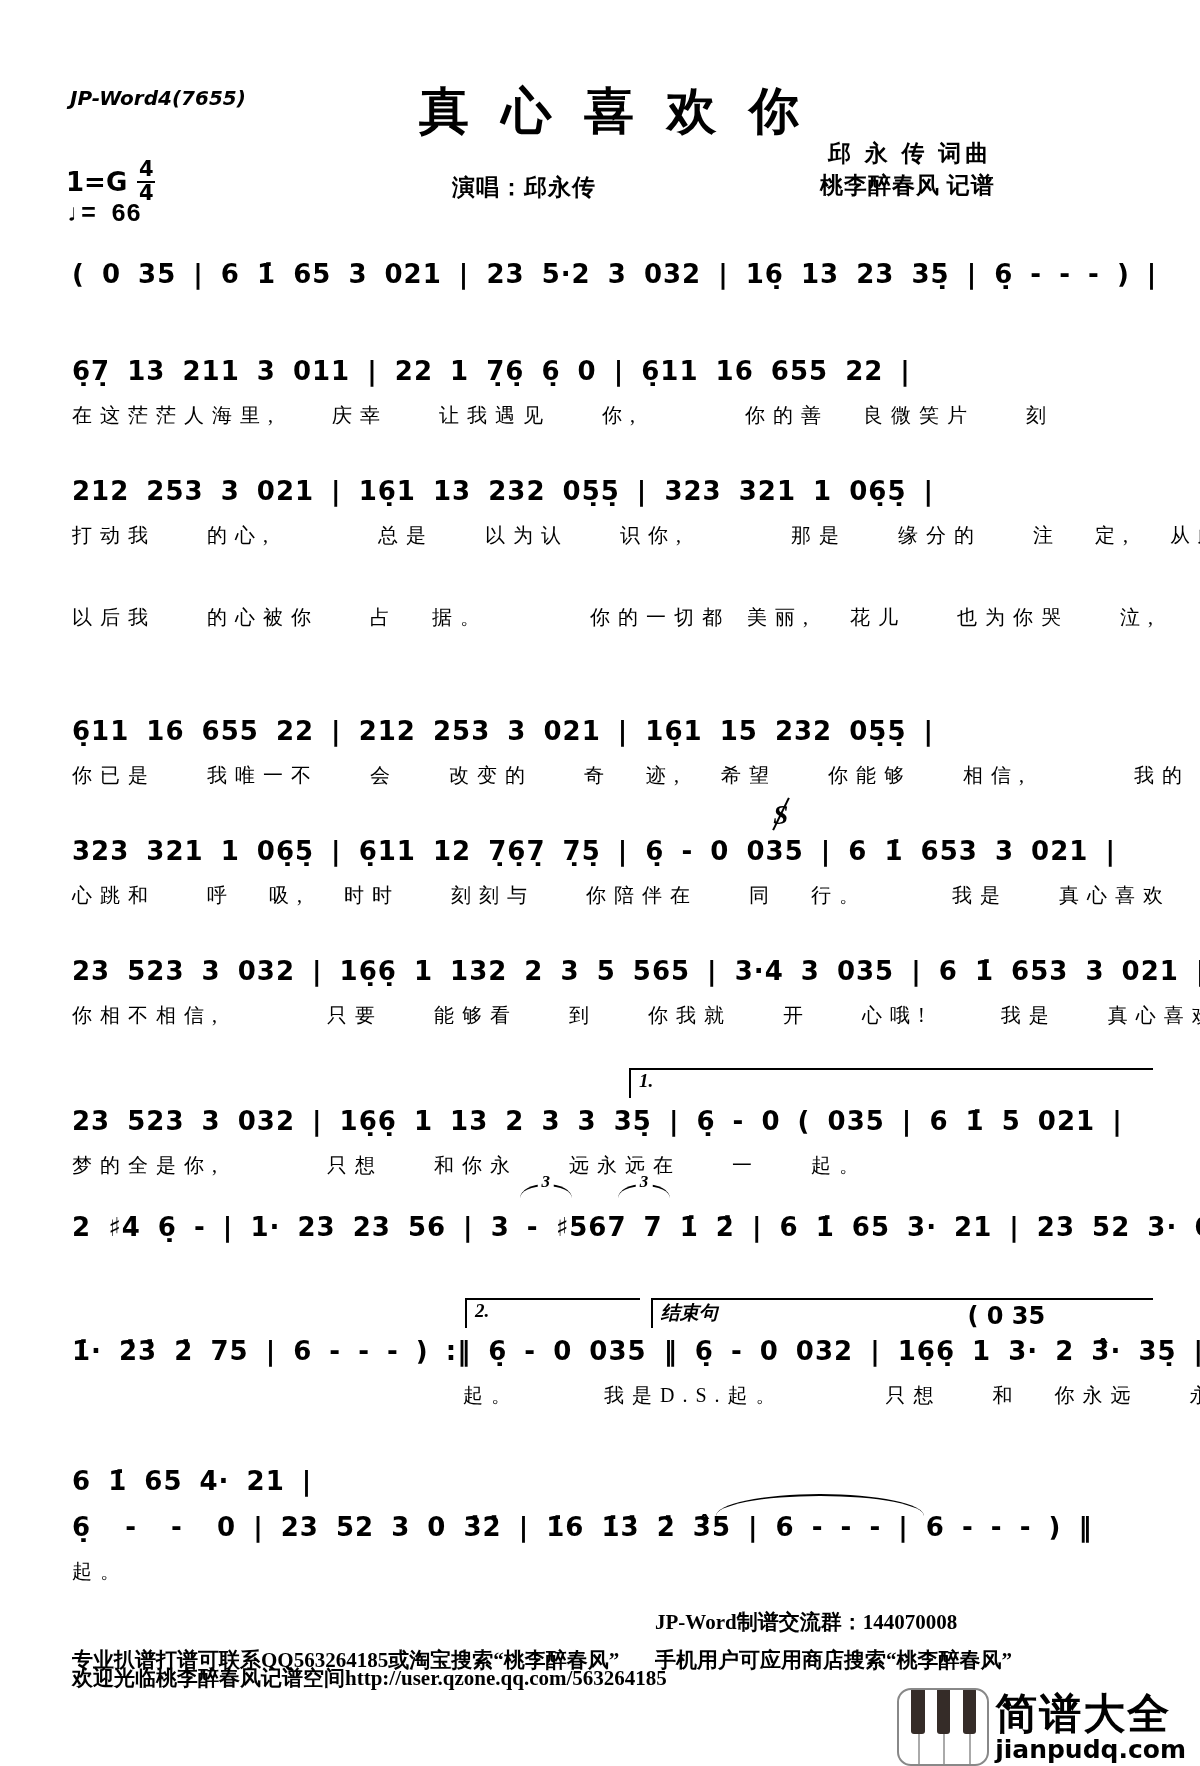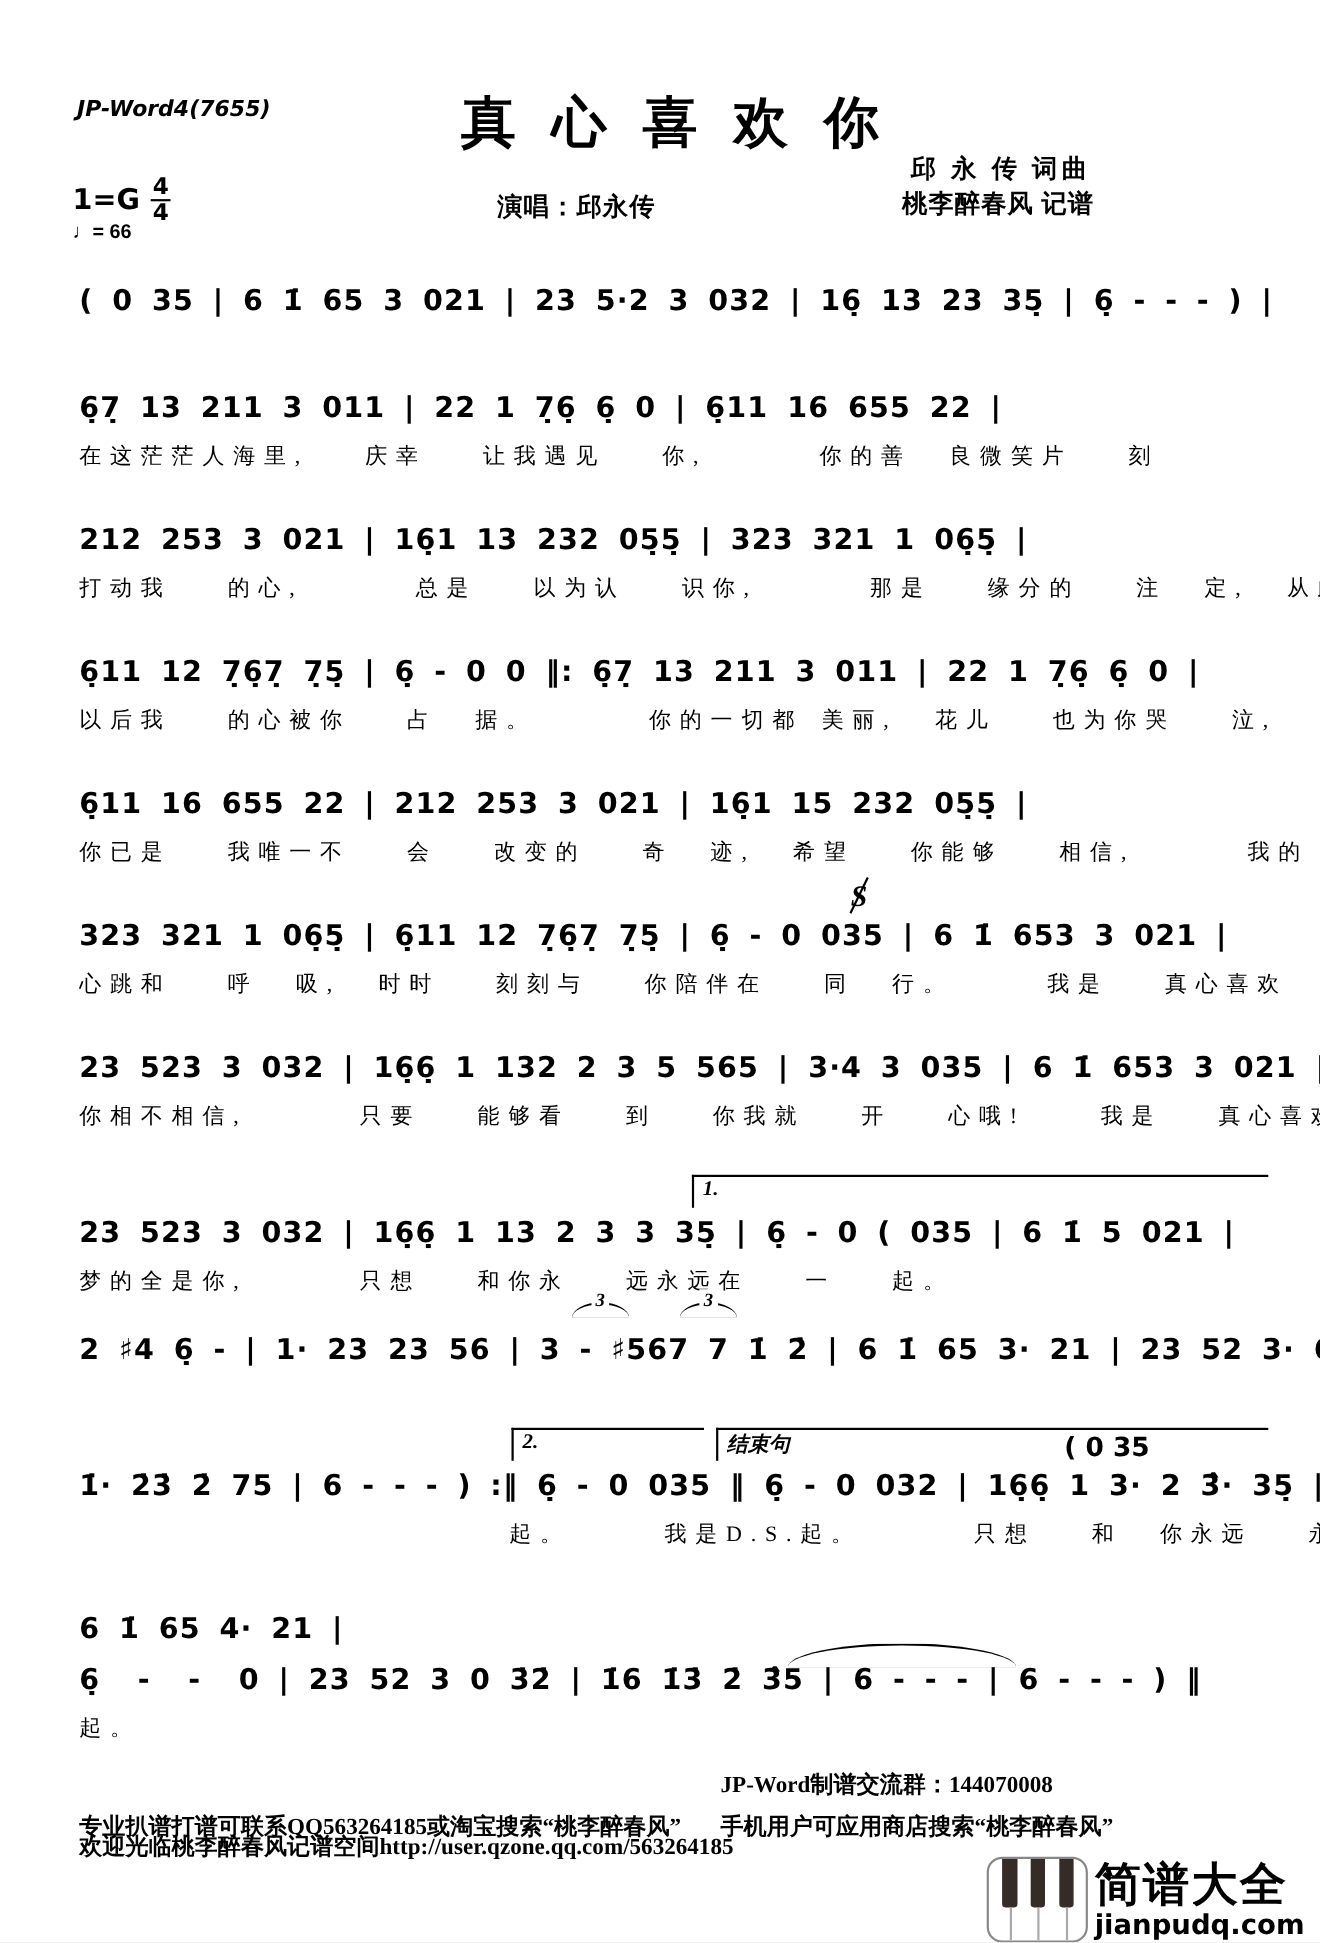--- a/index.html
+++ b/index.html
@@ -12,22 +12,22 @@
   .title{position:absolute;left:0;right:0;top:78px;margin:0;text-align:center;
          font-size:50px;font-weight:bold;letter-spacing:10px;font-family:"Liberation Serif",serif;padding-left:28px;}
   .credit1{position:absolute;left:828px;top:138px;font-size:23px;font-weight:bold;letter-spacing:4px;}
   .credit2{position:absolute;left:820px;top:170px;font-size:23px;font-weight:bold;letter-spacing:1px;}
   .performer{position:absolute;left:452px;top:172px;font-size:23px;font-weight:bold;letter-spacing:1px;text-align:right;}
   .keyline{position:absolute;left:66px;top:160px;font-family:"DejaVu Sans",sans-serif;
            font-weight:bold;font-size:26px;display:flex;align-items:center;}
   .ts{display:inline-flex;flex-direction:column;align-items:center;margin-left:10px;line-height:1;}
   .ts .tsn{font-size:21px;font-weight:bold;line-height:0.95;}
   .ts .tsbar{width:18px;height:2px;background:#000;margin:1px 0;}
-  .tempo{position:absolute;left:66px;top:200px;font-family:Liberation Sans, sans-serif;
-         font-weight:bold;font-size:18px;}
+  .tempo{position:absolute;left:66px;top:200px;font-family:Liberation Mono, monospace;
+         font-weight:bold;font-size:25px;}
 
   
   .system{position:absolute;left:72px;right:36px;}
   .notes{font-family:"DejaVu Sans",sans-serif;font-weight:bold;font-size:26px;
          letter-spacing:1px;word-spacing:7px;white-space:pre;line-height:38px;}
   .notes.pickup{margin-bottom:8px;}
   .lyrics{margin-top:10px;font-size:20px;letter-spacing:8px;word-spacing:4px;
           white-space:pre;line-height:30px;}
 
   
@@ -96,21 +96,20 @@
       </div>
       <div class="system" style="top: 352px;">
         <div class="notes">6̣7̣ 13 211 3 011 | 22 1 7̣6̣ 6̣ 0 | 6̣11 16 655 22 |</div>
         <div class="lyrics">在这茫茫人海里,   庆幸   让我遇见   你,      你的善  良微笑片   刻</div>
       </div>
       <div class="system" style="top: 472px;">
         <div class="notes">212 253 3 021 | 16̣1 13 232 05̣5̣ | 323 321 1 06̣5̣ |</div>
         <div class="lyrics">打动我   的心,      总是   以为认   识你,      那是   缘分的   注  定,  从此</div>
       </div>
       <div class="system" style="top: 592px;">
-        <div class="notes">6̣11 12 7̣6̣7̣ 7̣5̣ | 6̣ - 0 0 ‖: 6̣7̣ 13 211 3 011 | 22 1 7̣6̣ 6̣ 0 |</div>
         <div class="lyrics">以后我   的心被你   占  据。      你的一切都 美丽,  花儿   也为你哭   泣,</div>
       </div>
       <div class="system" style="top: 712px;">
         <div class="notes">6̣11 16 655 22 | 212 253 3 021 | 16̣1 15 232 05̣5̣ |</div>
         <div class="lyrics">你已是   我唯一不   会   改变的   奇  迹,  希望   你能够   相信,      我的</div>
       </div>
       <div class="system" style="top: 832px;">
         <div class="segno" style="left: 64%;">S</div>
         <div class="notes">323 321 1 06̣5̣ | 6̣11 12 7̣6̣7̣ 7̣5̣ | 6̣ - 0 035 | 6 1̇ 653 3 021 |</div>
         <div class="lyrics">心跳和   呼  吸,  时时   刻刻与   你陪伴在   同  行。     我是   真心喜欢   你,  不管</div>

